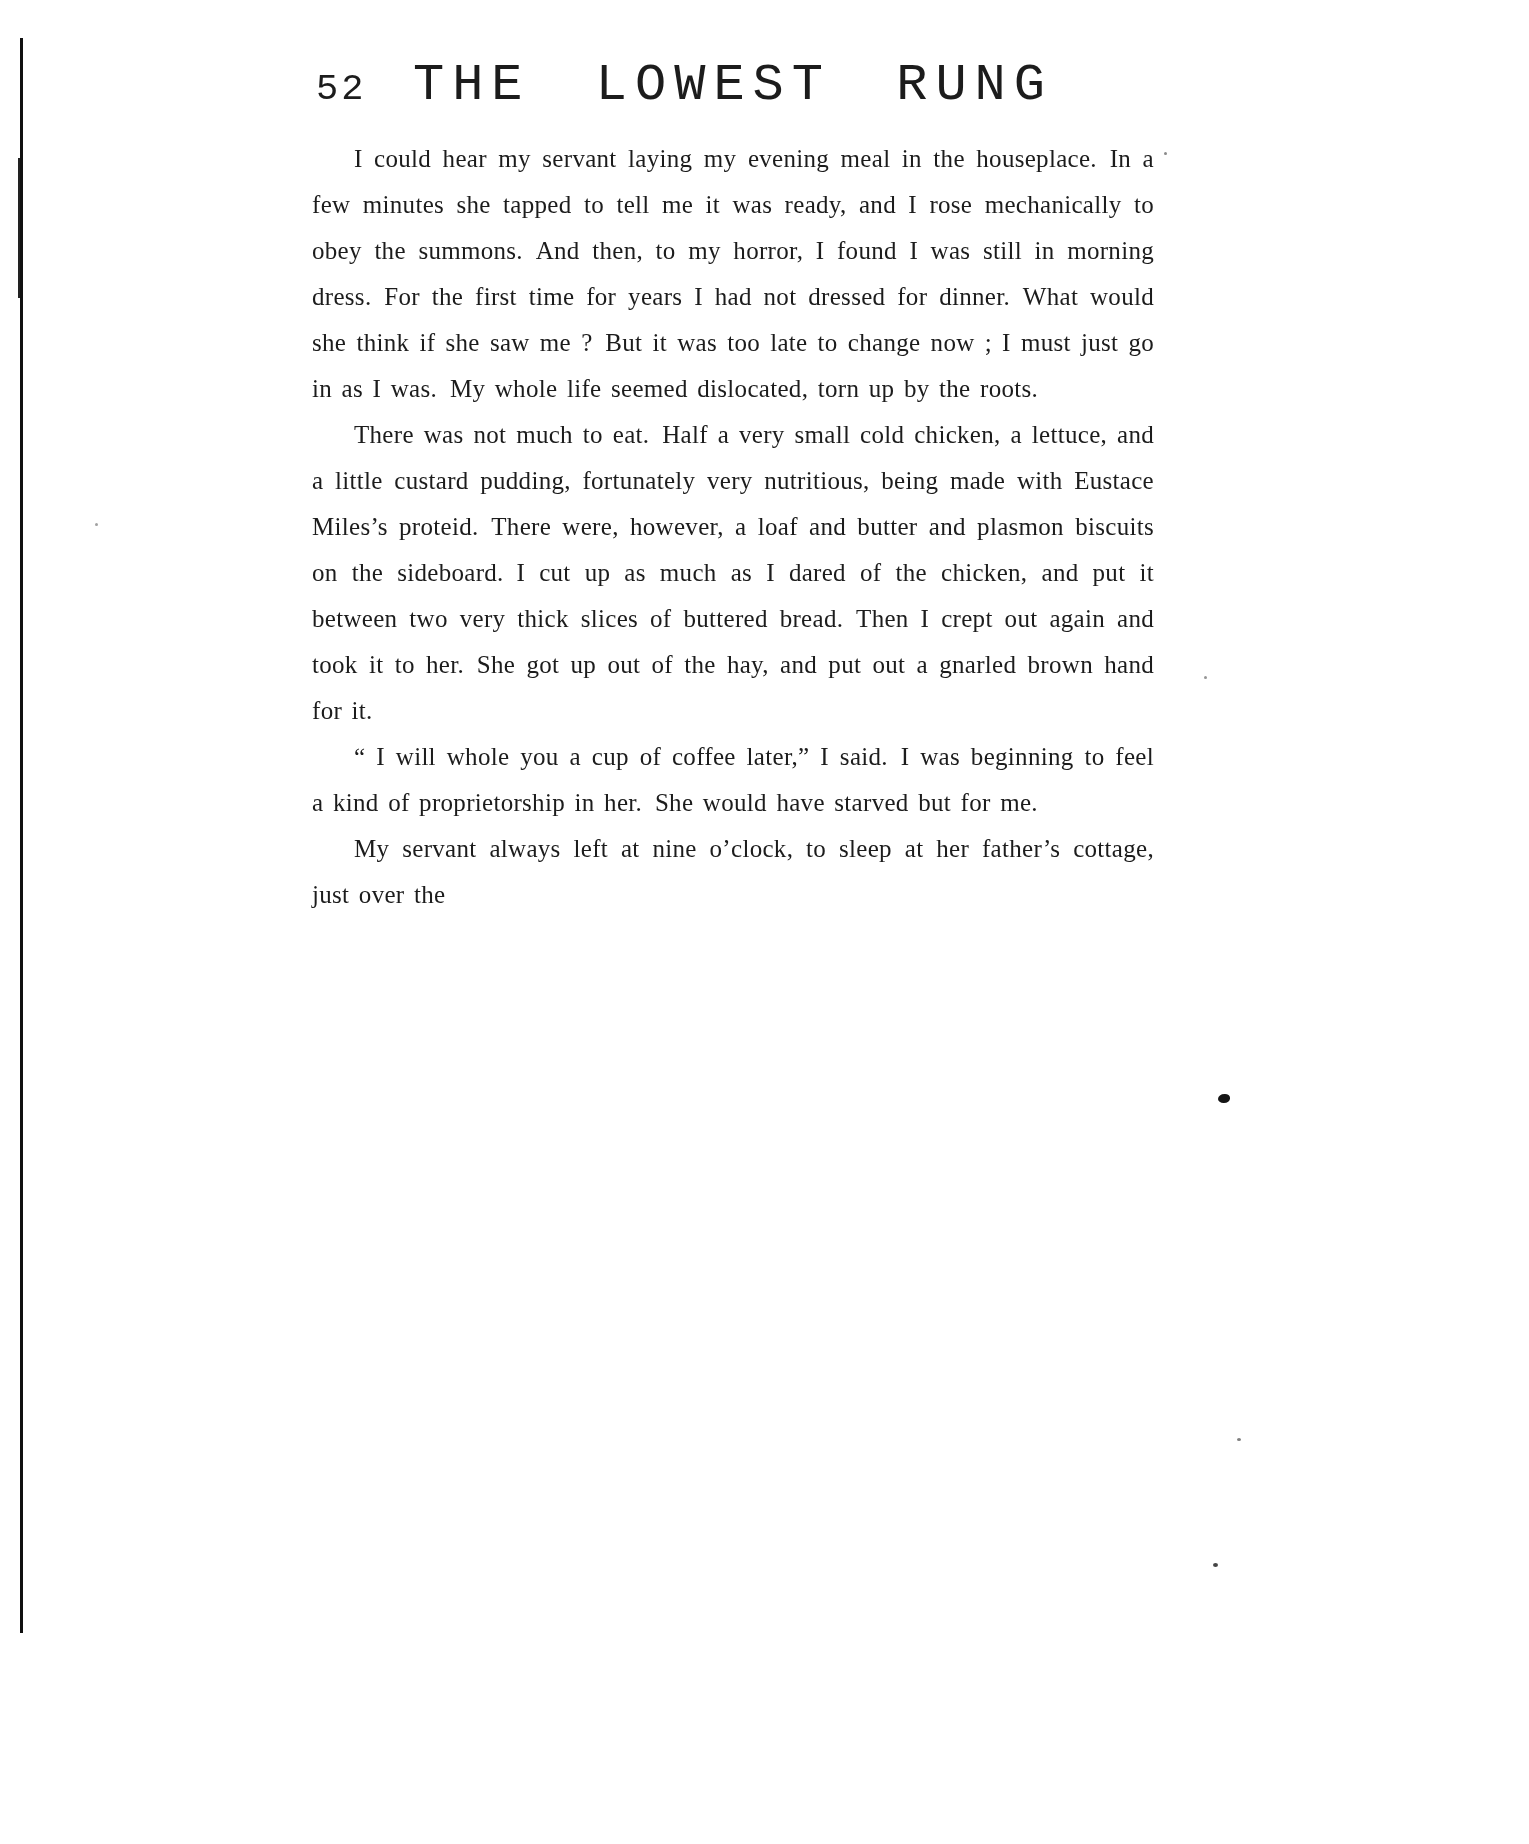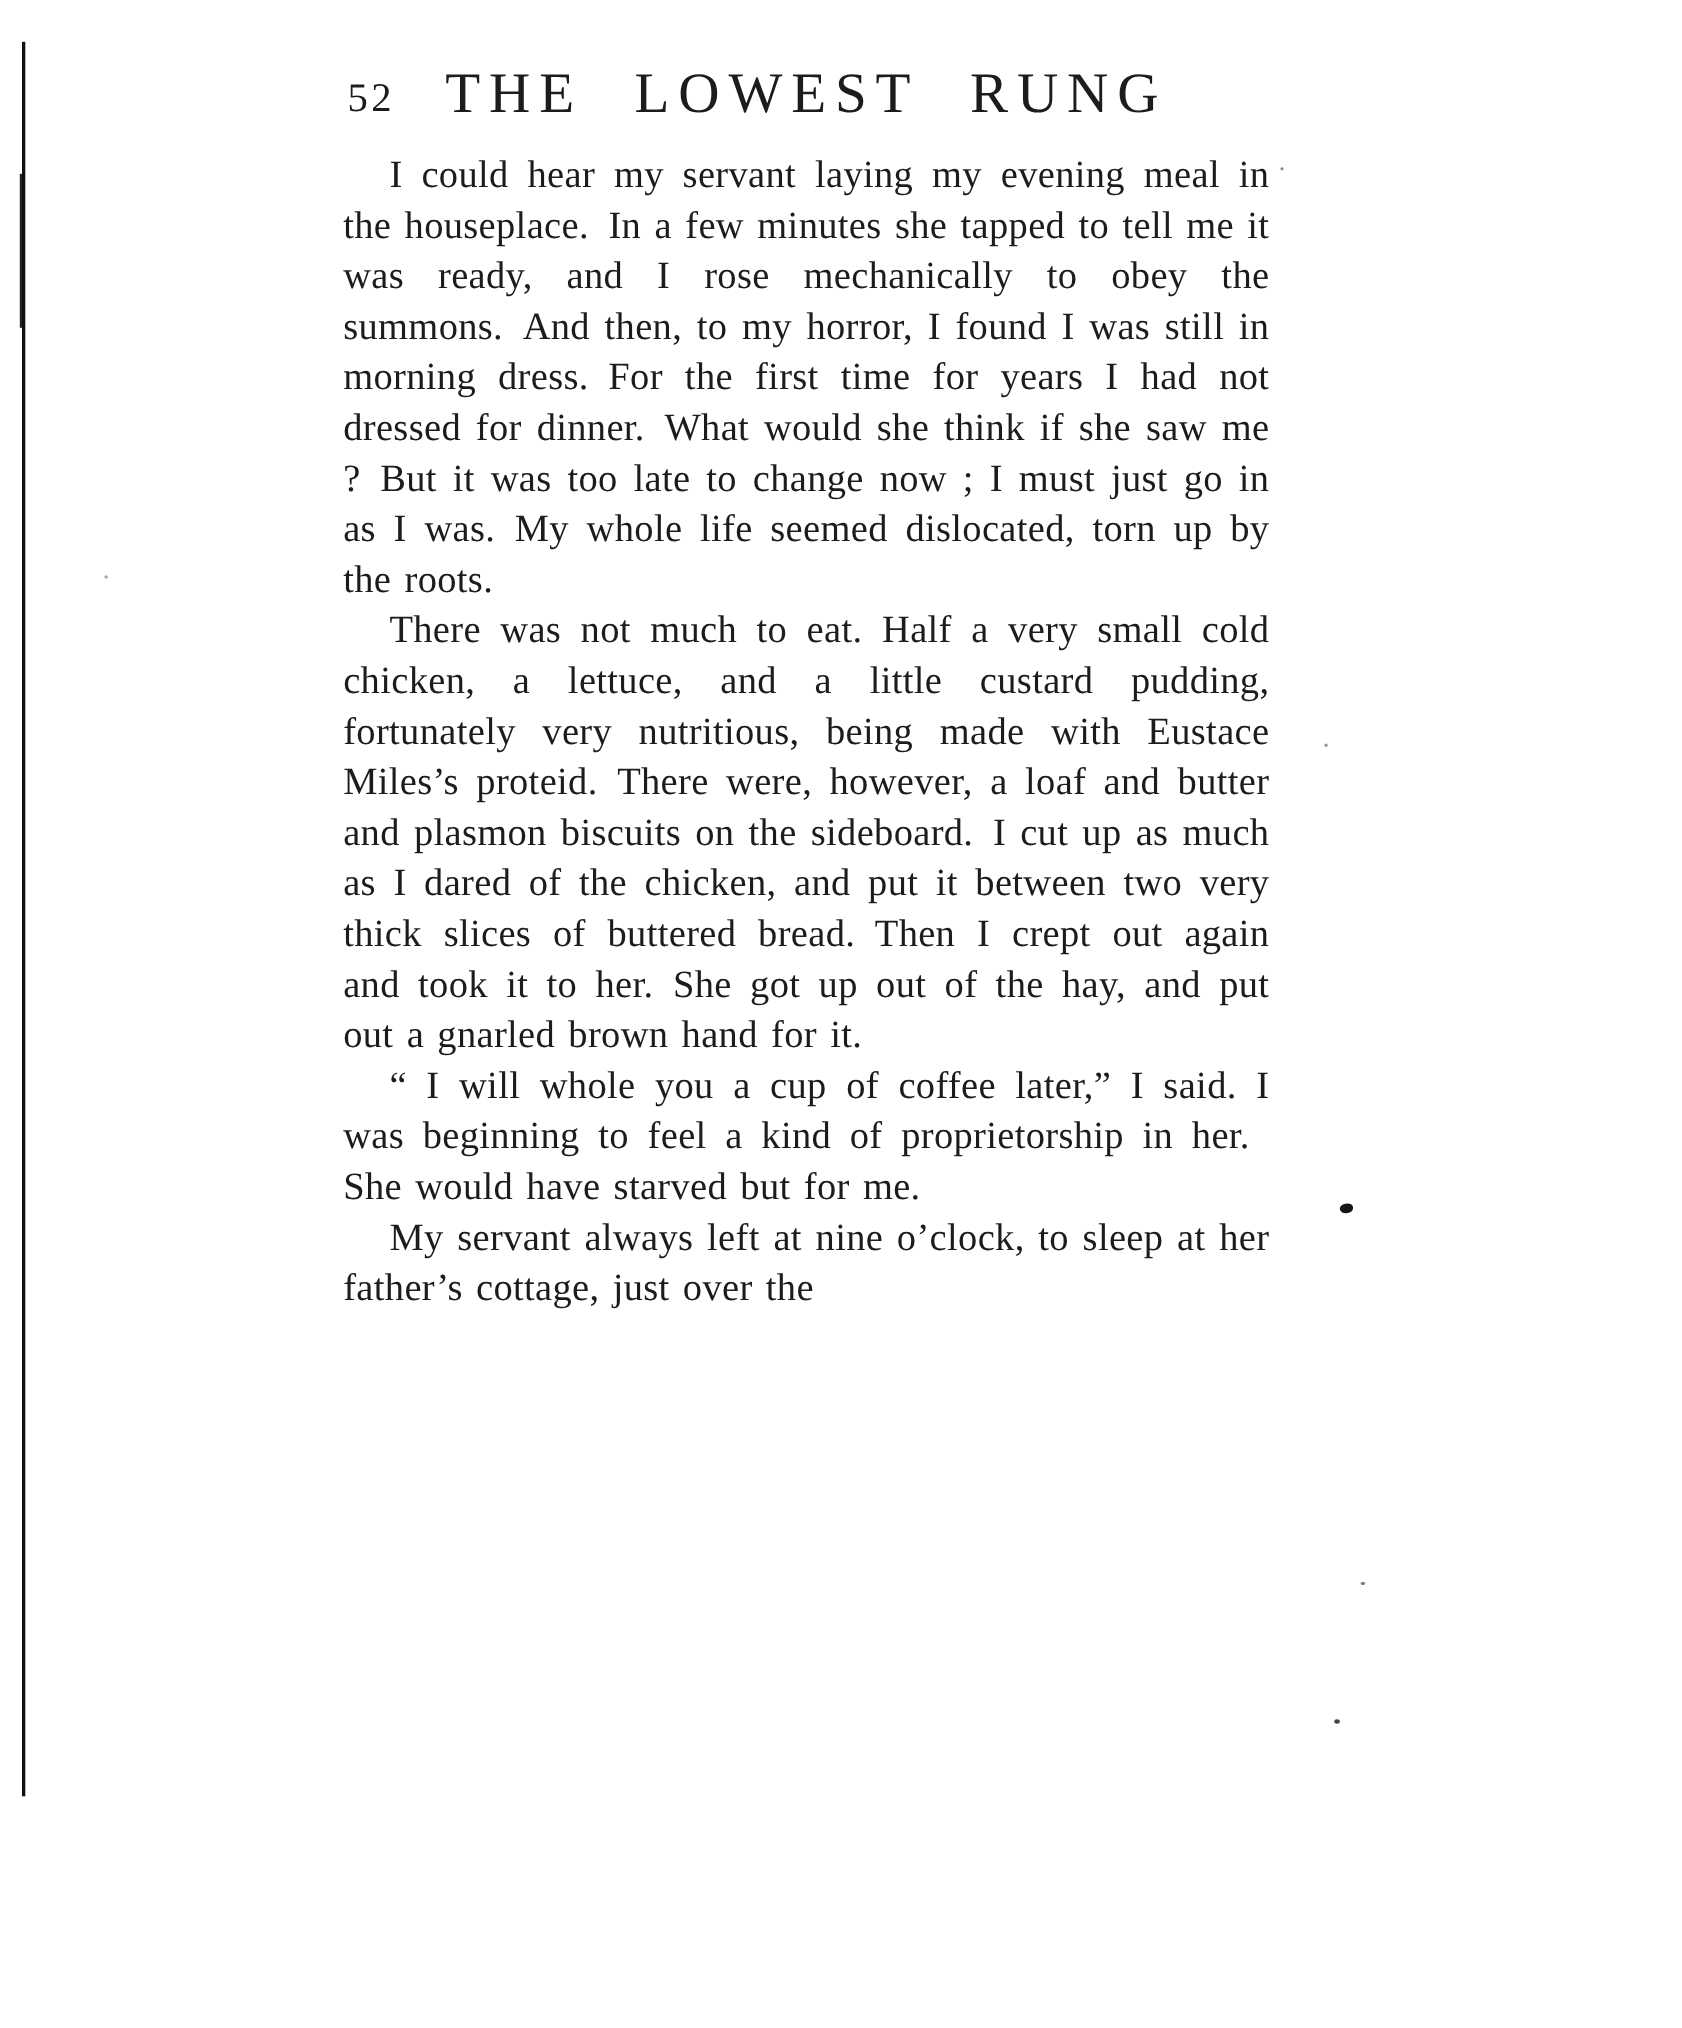--- a/index.html
+++ b/index.html
@@ -41,20 +41,21 @@
   .content {
     position: absolute;
     left: 312px;
     top: 56px;
     width: 842px;
   }
   .header {
     position: relative;
     height: 66px;
     margin-bottom: 14px;
+    font-family: Liberation Mono, monospace;
   }
   .page-num {
     position: absolute;
     left: 4px;
     top: 12px;
     font-size: 37px;
     letter-spacing: 3px;
   }
   .title {
     position: absolute;
@@ -62,21 +63,21 @@
     right: 0;
     top: 0;
     text-align: center;
     font-size: 52px;
     letter-spacing: 8px;
     word-spacing: 26px;
     font-weight: 500;
   }
   .body-text p {
     margin: 0;
-    font-size: 35px;
+    font-size: 25px;
     line-height: 46px;
     text-align: justify;
     text-indent: 42px;
     word-spacing: 3px;
     letter-spacing: 0.3px;
   }
   
   .speck {
     position: absolute;
     background: #151515;

